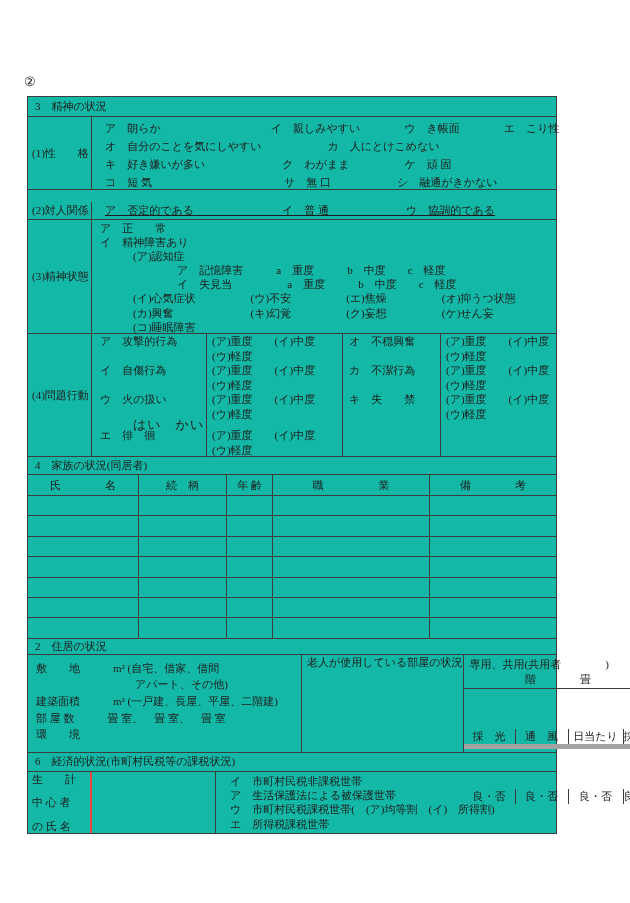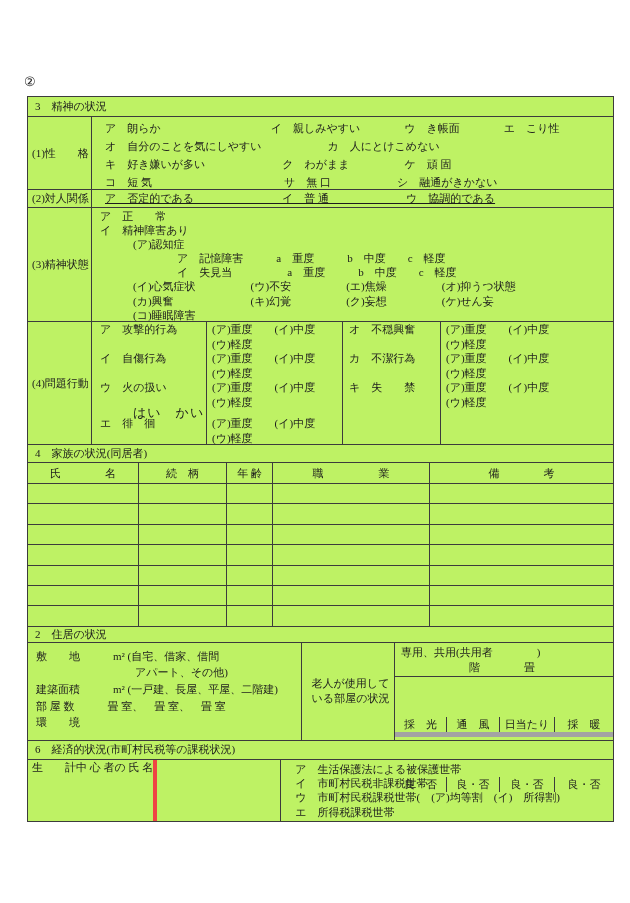--- a/index.html
+++ b/index.html
@@ -3,41 +3,41 @@
 <meta charset="utf-8">
 <style>
   html, body { margin: 0; padding: 0; background: #ffffff; }
   .page {
     position: relative; width: 630px; height: 903px; background: #fff;
     font-family: "Liberation Serif", "DejaVu Serif", serif;
     font-size: 11px; color: #1c1c1c; overflow: hidden;
   }
   .corner { position: absolute; left: 24px; top: 74px; font-size: 13px; }
   .form {
-    position: absolute; left: 27px; top: 96px; width: 587px;
-    border: 1.5px solid #3c3c3c; background: #bef264; box-sizing: border-box;
+    position: absolute; left: 27px; top: 96px; width: 530px;
+    border: 1.5px solid #3c3c3c; background: #14b8a6; box-sizing: border-box;
   }
   .trow { display: flex; border-bottom: 1px solid #3c3c3c; box-sizing: border-box; }
   .trow:last-child { border-bottom: none; }
   .ln { white-space: pre; }
 
   .title-row { height: 20px; align-items: center; padding-left: 7px; }
   .title-row.t4 { height: 18px; }
   .title-row.t5 { height: 16px; }
   .title-row.t6 { height: 19px; }
 
   .lbl { flex: 0 0 64px; border-right: 1px solid #3c3c3c; display: flex;
          align-items: center; padding-left: 4px; box-sizing: border-box; }
   .content { flex: 1; box-sizing: border-box; }
 
   .p-row { height: 73px; }
   .p-row .content { padding: 2px 0 0 13px; }
   .p-row .ln { line-height: 18px; }
 
-  .i-row { height: 18px; }
+  .i-row { height: 18px; margin-top: 12px; }
   .i-row .content { padding-left: 13px; text-decoration: underline; }
   .i-row .ln { line-height: 16px; }
 
   .s-row { height: 114px; }
   .s-row .content { padding: 1px 0 0 8px; }
   .s-row .ln { line-height: 14.1px; }
 
   .b-row { height: 123px; }
   .bcol { box-sizing: border-box; height: 100%; }
   .bcol1 { flex: 0 0 115px; border-right: 1px solid #3c3c3c; padding-left: 8px; }
@@ -54,36 +54,36 @@
   .fam-head { height: 21px; }
   .fam-row { height: 20.4px; }
   .fam-cell { box-sizing: border-box; border-right: 1px solid #3c3c3c;
               display: flex; align-items: center; justify-content: center; white-space: pre; }
   .fc1 { flex: 0 0 111px; } .fc2 { flex: 0 0 88px; } .fc3 { flex: 0 0 46px; }
   .fc4 { flex: 0 0 157px; } .fc5 { flex: 1; border-right: none; }
 
   .house-row { height: 98px; }
   .h-left { flex: 0 0 274px; border-right: 1px solid #3c3c3c; padding: 5px 0 0 8px; box-sizing: border-box; }
   .h-left .ln { line-height: 16.6px; }
-  .h-mid { flex: 0 0 93px; border-right: 1px solid #3c3c3c; display: flex; flex-direction: column;
-           justify-content: center; padding-left: 5px; box-sizing: border-box; align-items: center; }
+  .h-mid { flex: 0 0 93px; border-right: 1px solid #3c3c3c; display: flex; flex-direction: row;
+           justify-content: center; padding-left: 5px; box-sizing: border-box; }
   .h-mid .ln { line-height: 15px; }
   .h-right { flex: 1; display: flex; flex-direction: column; gap: 40px; }
   .h-shared { height: 35px; border-bottom: 1px solid #3c3c3c; padding: 2px 0 0 6px;
               box-sizing: border-box; line-height: 15.5px; }
   .h-shared .ln2 { text-align: center; padding-right: 10px; }
   .h-cols { display: flex; height: 33px; border-bottom: 5px solid #a3a3a3; box-sizing: border-box; }
   .h-rate { display: flex; flex: 1; }
   .hc { box-sizing: border-box; border-right: 1px solid #3c3c3c; display: flex;
         align-items: center; justify-content: center; white-space: pre; }
   .hc1 { flex: 0 0 52px; } .hc2 { flex: 0 0 53px; } .hc3 { flex: 0 0 55px; }
   .hc4 { flex: 1; border-right: none; }
 
   .econ-row { height: 61px; }
-  .e-lbl { flex: 0 0 64px; border-right: 4px solid #ef4444; display: flex; 
+  .e-lbl { flex: 0 0 64px; border-right: 2px solid #ef4444; display: flex; flex-direction: column;
            justify-content: space-between; padding-left: 4px; box-sizing: border-box; }
   .e-lbl .ln { line-height: 14px; }
   .e-blank { flex: 0 0 123px; border-right: 1px solid #3c3c3c; }
   .e-opts { flex: 1; padding: 2px 0 0 14px; box-sizing: border-box; }
   .e-opts .ln { line-height: 14.3px; }
 </style>
 </head>
 <body>
 
 <div class="page">
@@ -287,21 +287,21 @@
       <span>6　経済的状況(市町村民税等の課税状況)</span>
     </div>
     <div class="trow econ-row">
       <div class="e-lbl">
         <div class="ln">生　　計</div>
         <div class="ln">中 心 者</div>
         <div class="ln">の 氏 名</div>
       </div>
       <div class="e-blank"></div>
       <div class="e-opts">
+        <div class="ln">イ　市町村民税非課税世帯</div>
         <div class="ln">ア　生活保護法による被保護世帯</div>
-        <div class="ln">イ　市町村民税非課税世帯</div>
         <div class="ln">ウ　市町村民税課税世帯(　(ア)均等割　(イ)　所得割)</div>
         <div class="ln">エ　所得税課税世帯</div>
       </div>
     </div>
 
   </div>
 </div>
 
 </body></html>

